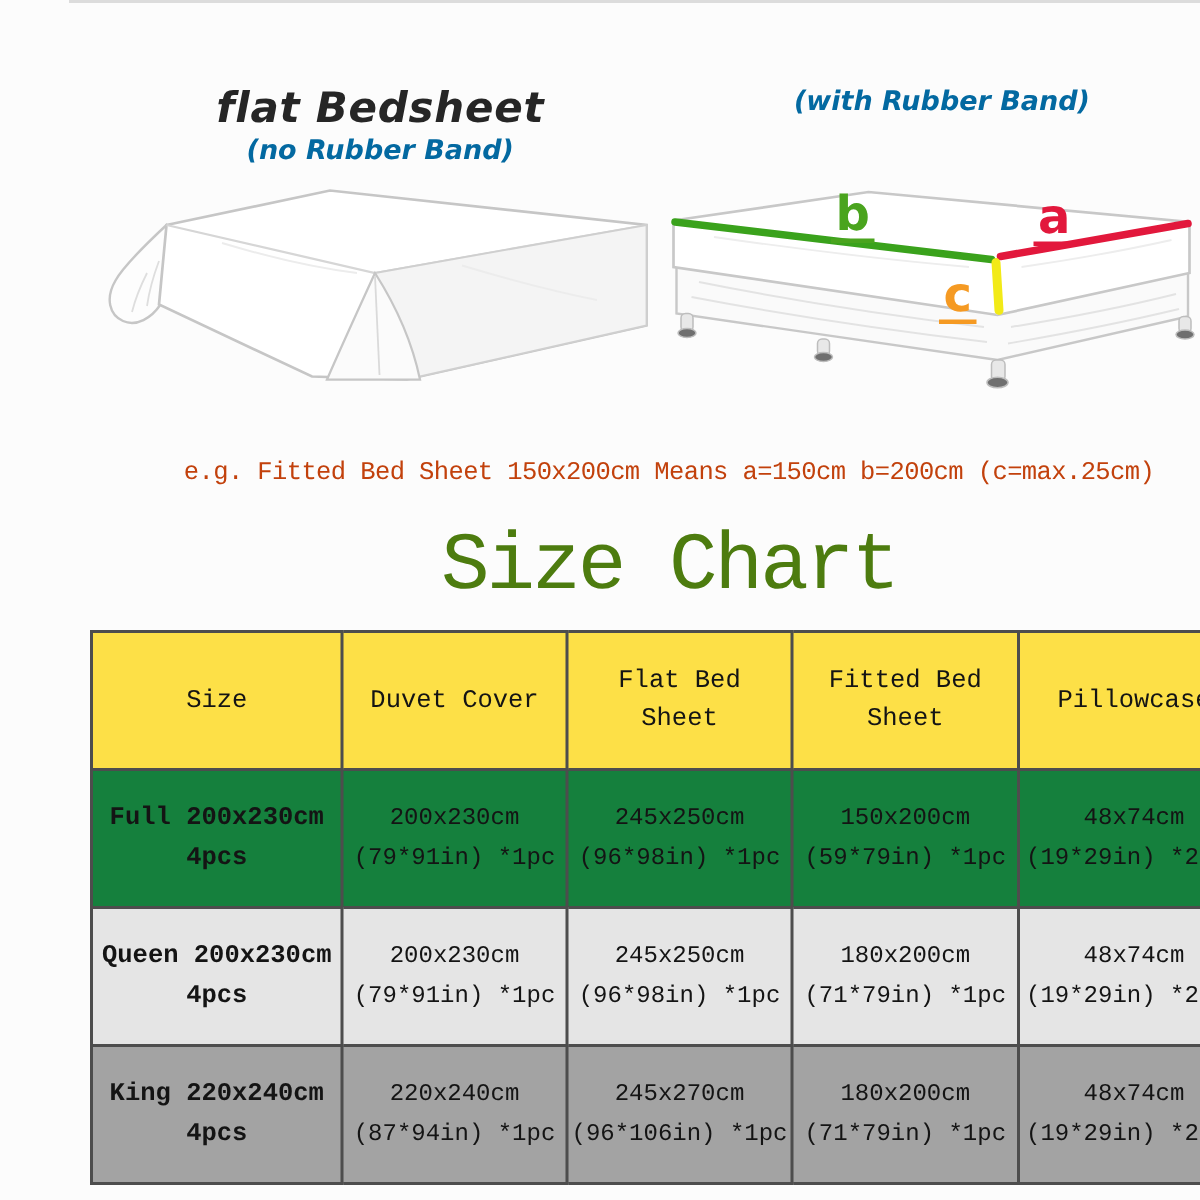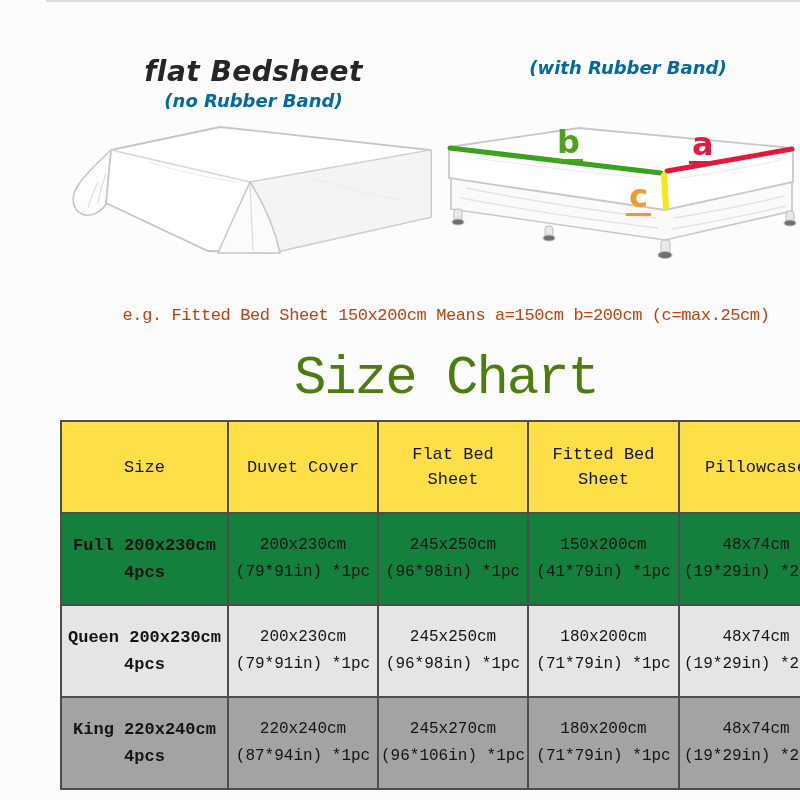--- a/index.html
+++ b/index.html
@@ -163,21 +163,21 @@
     </thead>
     <tbody>
       <tr style="background-color: #15803d;">
         <td class="size-col">Full 200x230cm
 4pcs</td>
         <td>200x230cm
 (79*91in) *1pc</td>
         <td>245x250cm
 (96*98in) *1pc</td>
         <td>150x200cm
-(41*79in) *1pc</td>
+(59*79in) *1pc</td>
         <td>48x74cm
 (19*29in) *2pcs</td>
       </tr>
       <tr style="background-color: #e5e5e5;">
         <td class="size-col">Queen 200x230cm
 4pcs</td>
         <td>200x230cm
 (79*91in) *1pc</td>
         <td>245x250cm
 (96*98in) *1pc</td>

